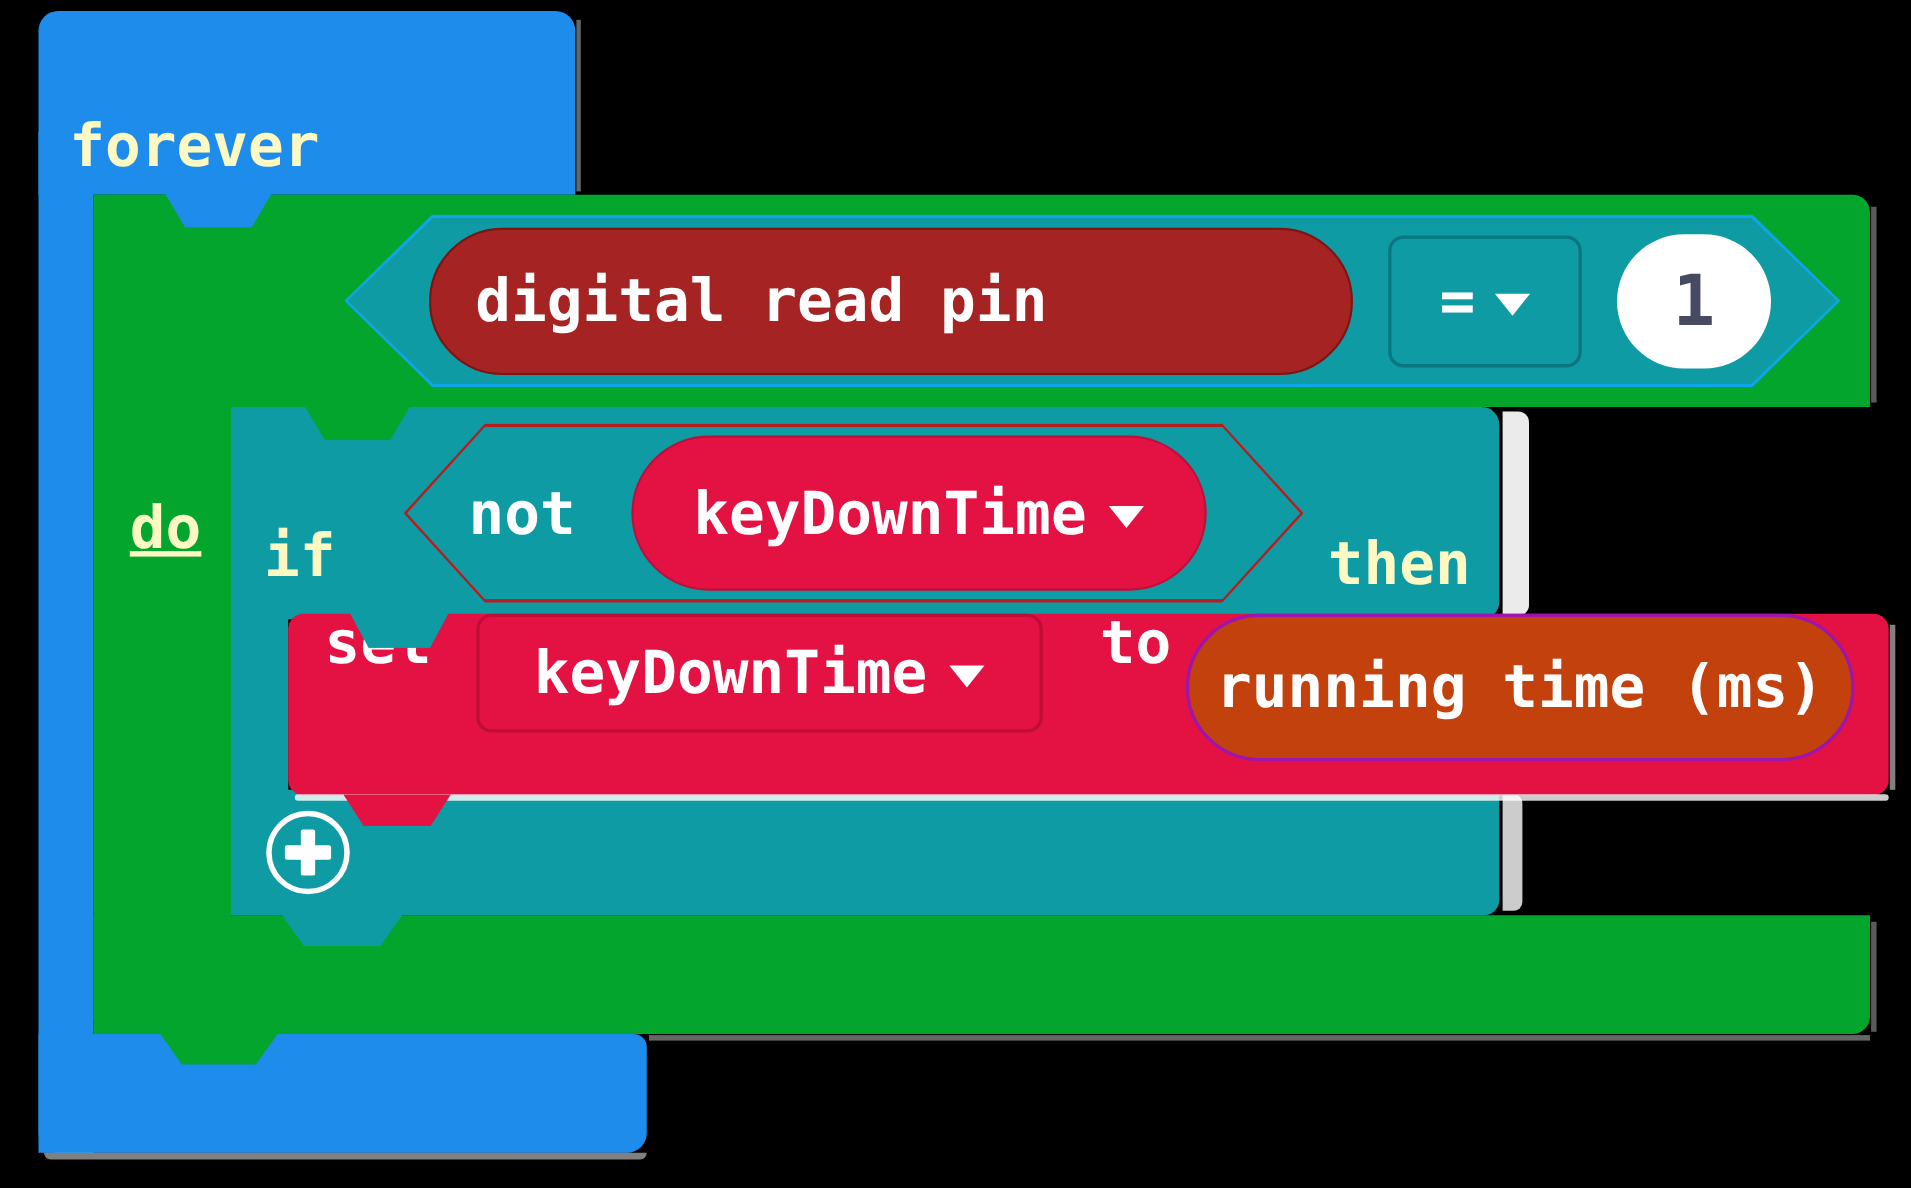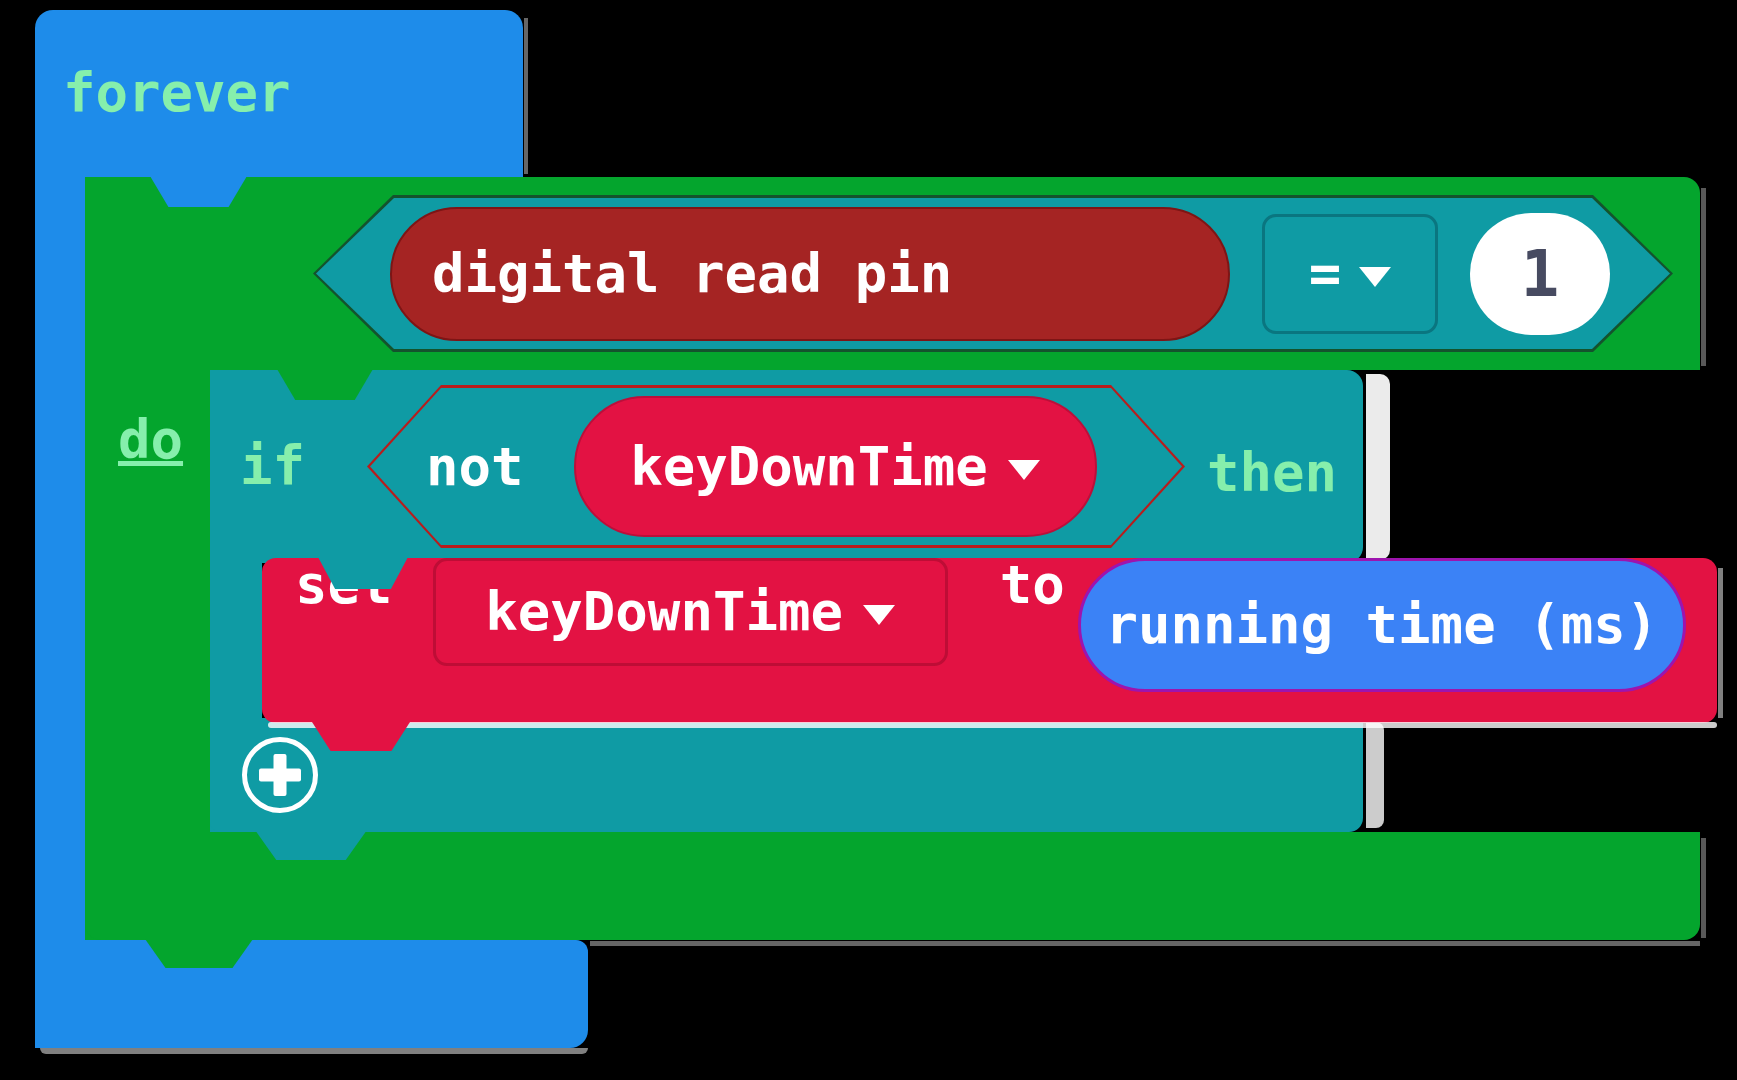--- a/index.html
+++ b/index.html
@@ -1,19 +1,19 @@
 <!DOCTYPE html>
 <html><head>
 <meta charset="utf-8">
 <style>
   html,body{margin:0;padding:0;background:#000;}
   .canvas{position:relative;width:1737px;height:1080px;background:#000;overflow:hidden;
           font-family:"DejaVu Sans Mono",monospace;}
   .abs{position:absolute;}
-  .lbl{position:absolute;font:700 54px "DejaVu Sans Mono",monospace;color:#86efac;line-height:54px;white-space:pre;}
+  .lbl{position:absolute;font:700 54px "DejaVu Sans Mono",monospace;color:#fef9c3;line-height:54px;white-space:pre;margin-top:40px;}
   .flbl{font:700 54px "DejaVu Sans Mono",monospace;color:#fff;line-height:54px;white-space:pre;}
 
   
   .fv-top   {left:35px;top:10px;width:488px;height:167px;background:#1E8CEA;border-radius:18px 18px 0 0;}
   .fv-spine {left:35px;top:120px;width:50px;height:928px;background:#1E8CEA;}
   .fv-bottom{left:35px;top:940px;width:553px;height:108px;background:#1E8CEA;border-radius:0 12px 18px 18px;}
   .fv-label {left:63px;top:66px;}
 
   
   .wh-top   {left:85px;top:177px;width:1615px;height:193px;background:#04A52D;border-radius:16px 16px 0 0;}
@@ -29,21 +29,21 @@
   .tab-teal   {background:#0F9BA4;}
   .tab-crimson{background:#E31243;}
   .fv-tab       {left:150px;top:176px;width:97px;height:31px;}
   .wh-tab-bottom{left:145px;top:939px;width:108px;height:29px;}
   .wh-tab-if    {left:277px;top:369px;width:96px;height:31px;}
   .if-tab-bottom{left:255px;top:830px;width:112px;height:30px;}
   .if-tab-set   {left:318px;top:557px;width:90px;height:32px;}
   .set-tab-bottom{left:312px;top:722px;width:98px;height:29px;}
 
   
-  .cmp-outer{left:313px;top:195px;width:1360px;height:157px;background:#14532d;
+  .cmp-outer{left:313px;top:195px;width:1360px;height:157px;background:#0ea5e9;
              clip-path:polygon(0 50%,80px 0,calc(100% - 80px) 0,100% 50%,calc(100% - 80px) 100%,80px 100%);}
   .cmp-inner{position:absolute;left:3px;top:3px;right:3px;bottom:3px;background:#0F9BA4;
              clip-path:polygon(0 50%,78px 0,calc(100% - 78px) 0,100% 50%,calc(100% - 78px) 100%,78px 100%);}
   .cmp-content{position:absolute;left:77px;top:0;height:100%;display:flex;align-items:center;gap:32px;}
   .dr-block{width:840px;height:134px;background:#A52423;border:2px solid #7E1515;border-radius:67px;
             display:flex;align-items:center;padding:0 40px;box-sizing:border-box;}
   .dr-dd{margin-left:auto;width:218px;height:98px;border:3px solid #C46262;border-radius:14px;
          display:flex;align-items:center;justify-content:center;gap:16px;box-sizing:border-box;}
   .op-dd{width:176px;height:120px;background:#0F9BA4;border:3px solid #0A7680;border-radius:14px;
          display:flex;align-items:center;justify-content:center;gap:18px;box-sizing:border-box;}
@@ -64,21 +64,21 @@
   .not-content{position:absolute;left:59px;top:0;height:100%;display:flex;align-items:center;gap:50px;}
   .var-pill{width:523px;height:141px;background:#E31243;border:2px solid #BC0F3A;border-radius:71px;
             display:flex;align-items:center;justify-content:center;gap:20px;box-sizing:border-box;}
 
   
   .set-block{left:262px;top:558px;width:1455px;height:165px;background:#E31243;border-radius:14px;
              display:flex;align-items:flex-start;padding:0 31px 0 33px;box-sizing:border-box;}
   .set-dd{margin-left:40px;width:520px;height:108px;border:3px solid #BE0D36;border-radius:14px;
           display:flex;align-items:center;justify-content:center;gap:20px;box-sizing:border-box;}
   .to-label{margin-left:52px;}
-  .rt-pill{margin-left:13px;width:614px;height:134px;background:#3b82f6;border:3px solid #9E14AE;
+  .rt-pill{margin-left:13px;width:614px;height:134px;background:#c2410c;border:3px solid #9E14AE;
            border-radius:70px;display:flex;align-items:center;justify-content:center;box-sizing:border-box;}
 
   
   .plus-btn{left:242px;top:737px;width:66px;height:66px;border:5px solid #fff;border-radius:50%;cursor:pointer;}
   .plus-icon{position:absolute;left:0;top:0;width:100%;height:100%;}
   .plus-icon::before{content:"";position:absolute;left:50%;top:50%;width:42px;height:13px;
                      background:#fff;border-radius:2px;transform:translate(-50%,-50%);}
   .plus-icon::after{content:"";position:absolute;left:50%;top:50%;width:13px;height:42px;
                     background:#fff;border-radius:2px;transform:translate(-50%,-50%);}
 

